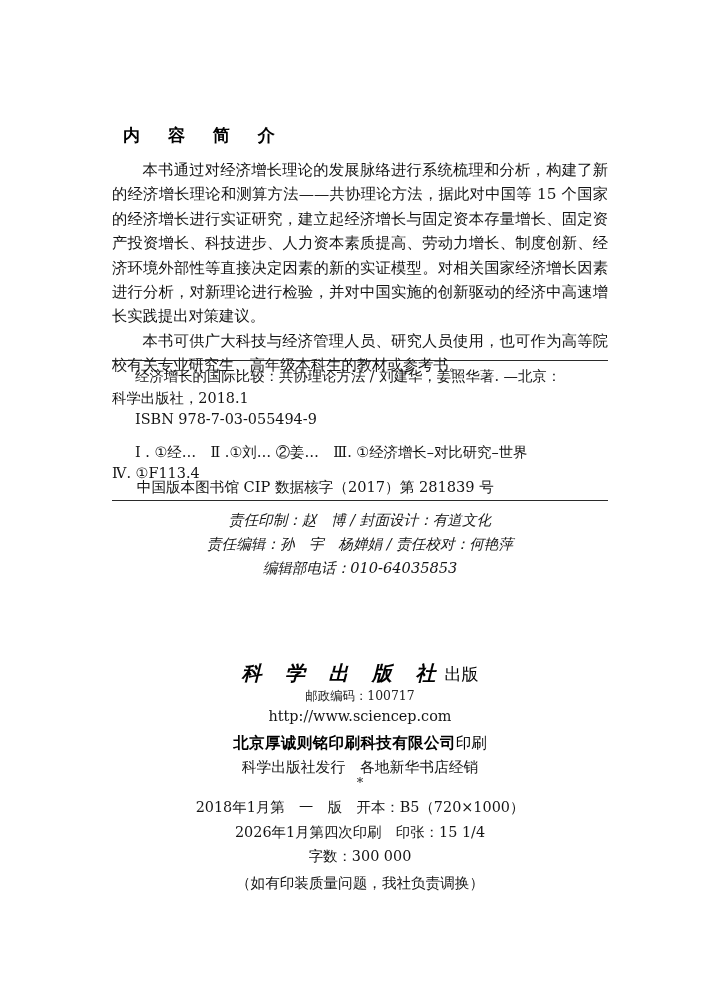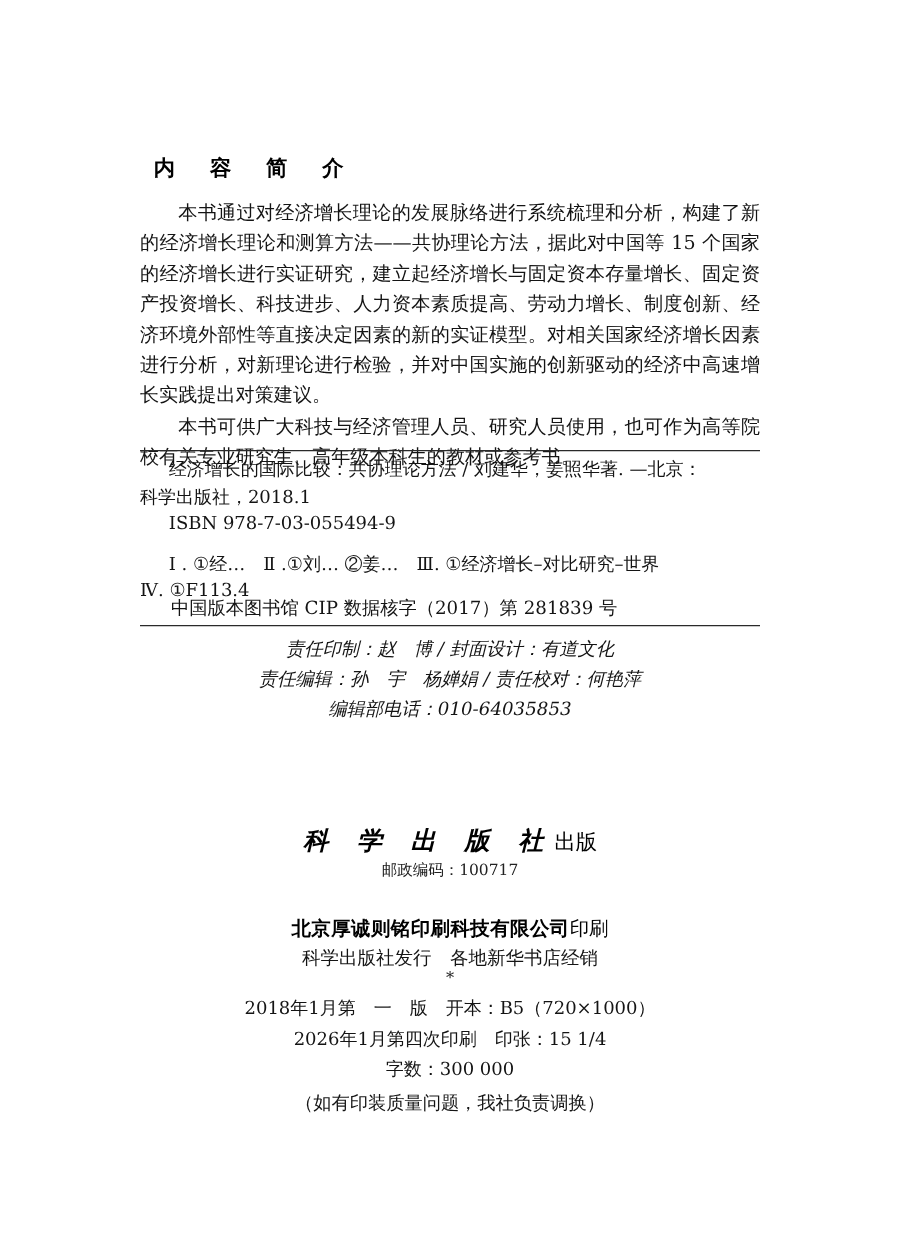--- a/index.html
+++ b/index.html
@@ -126,21 +126,21 @@
     width: 496px;
     text-align: center;
   }
   .pub-logo-row {
     font-size: 19px;
     line-height: 26px;
     color: #000;
     white-space: pre;
   }
   .pub-logo {
-    font-family: Liberation Serif, serif;
+    font-family: Liberation Sans, sans-serif;
     font-weight: bold;
     font-style: italic;
     letter-spacing: 9px;
     font-size: 20px;
   }
   .pub-logo-suffix {
     font-family: "DejaVu Serif", "Liberation Serif", serif;
     font-weight: normal;
     font-style: normal;
     font-size: 17px;
@@ -258,20 +258,21 @@
 
   <div class="credits">
     <div class="credits-row">责任印制：赵　博 / 封面设计：有道文化</div>
     <div class="credits-row">责任编辑：孙　宇　杨婵娟 / 责任校对：何艳萍</div>
     <div class="credits-row">编辑部电话：010-64035853</div>
   </div>
 
   <div class="publisher">
     <div class="pub-logo-row"><span class="pub-logo">科 学 出 版 社</span><span class="pub-logo-suffix">出版</span></div>
     <div class="pub-addr">邮政编码：100717</div>
+    <div class="pub-url">http://www.sciencep.com</div>
   </div>
 
   <div class="printer">
     <div class="printer-row"><span class="printer-name">北京厚诚则铭印刷科技有限公司</span><span class="printer-verb">印刷</span></div>
     <div class="distributor-row">科学出版社发行　各地新华书店经销</div>
   </div>
 
   <div class="asterisk">*</div>
 
   <div class="edition">

